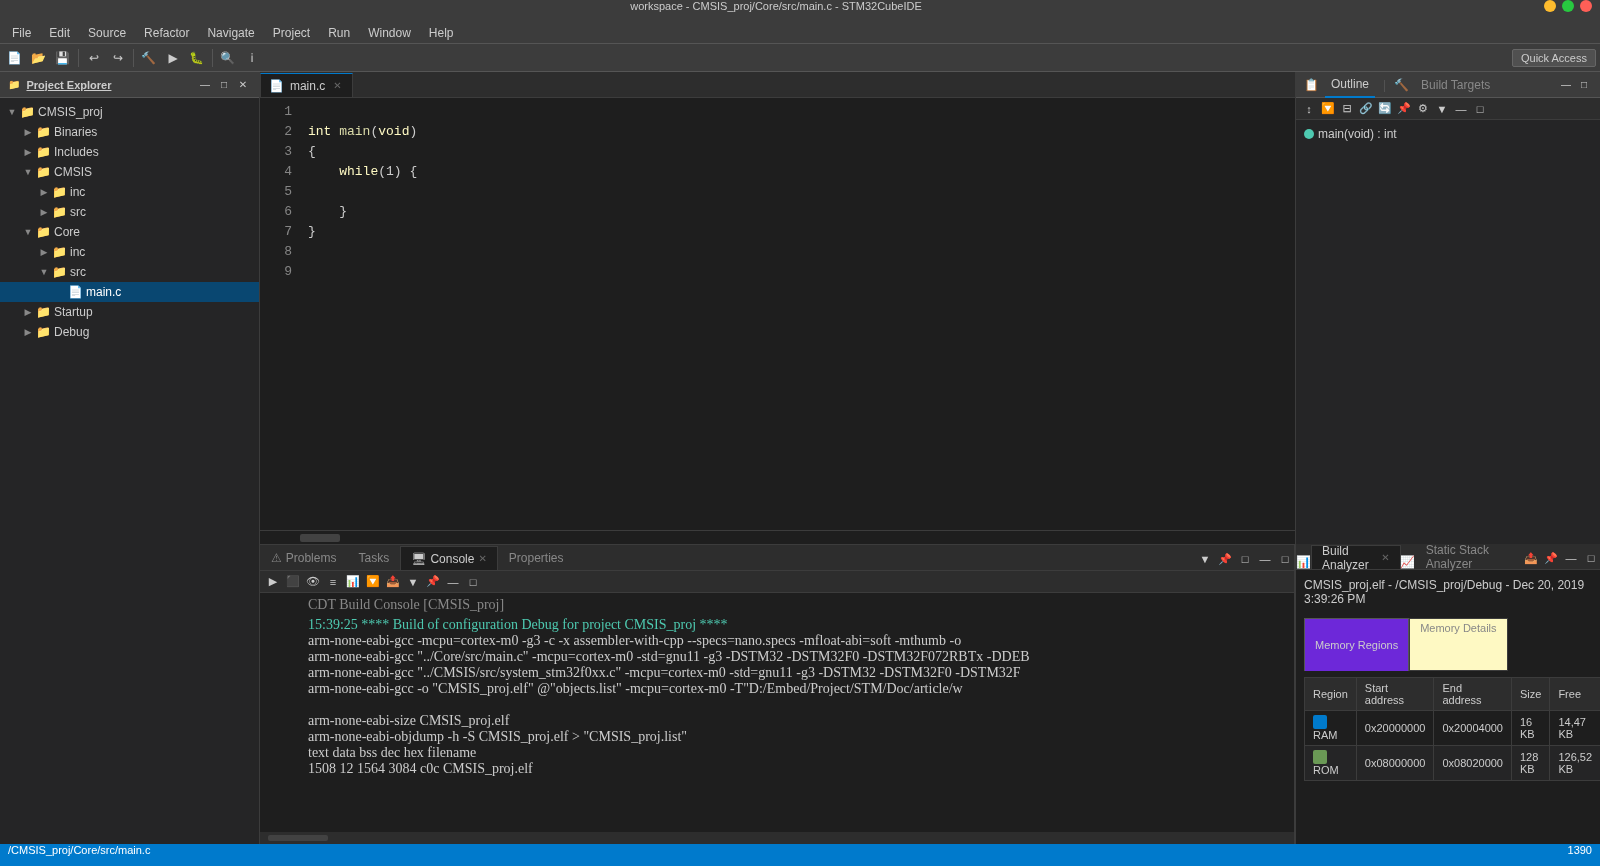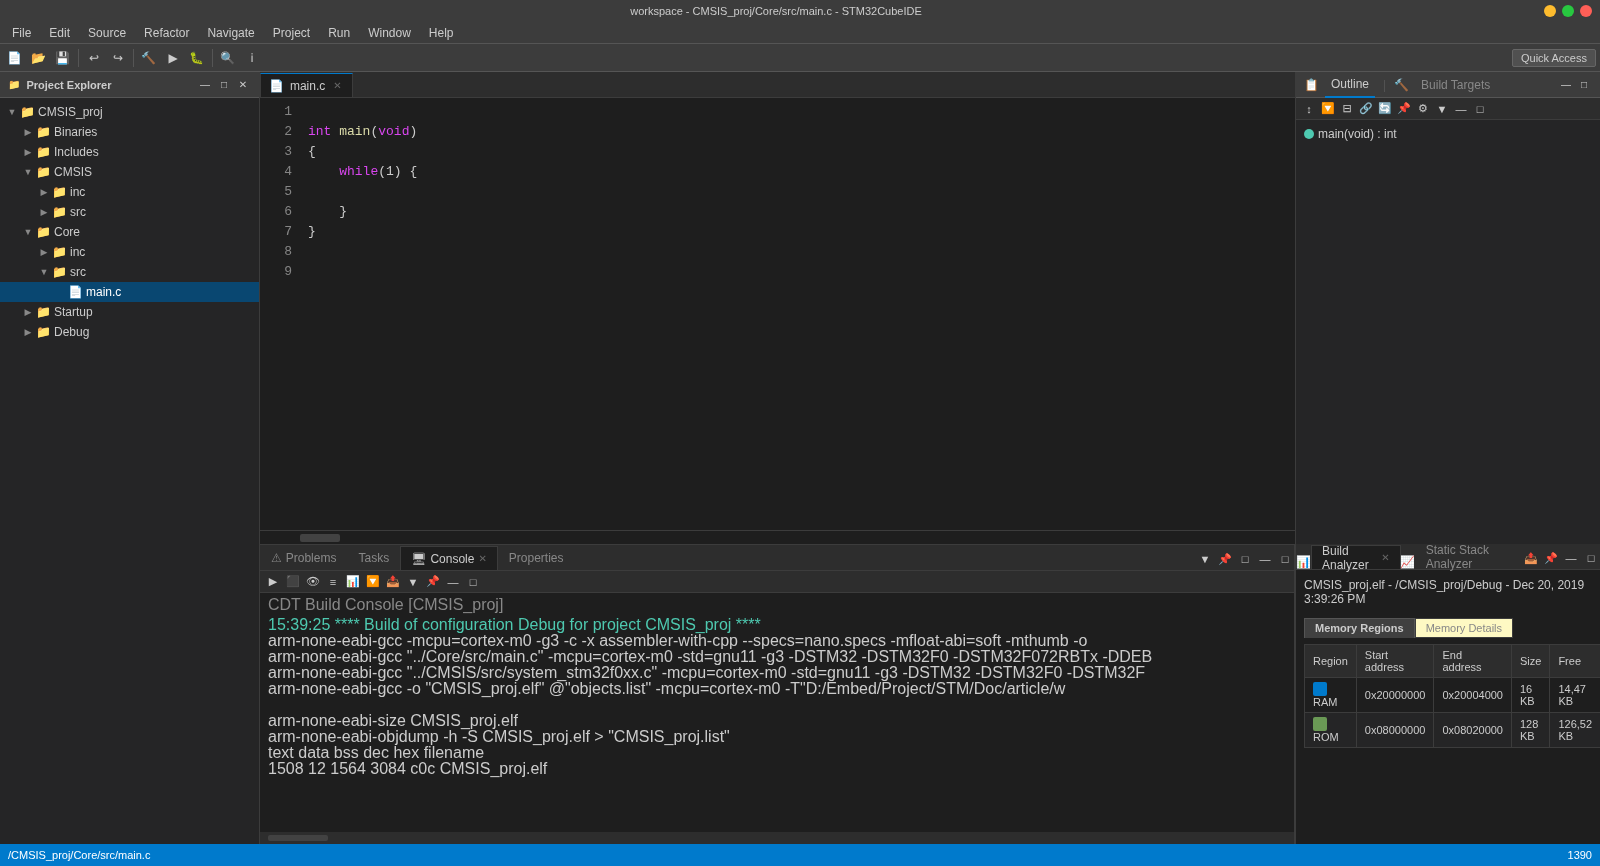--- a/index.html
+++ b/index.html
@@ -13,21 +13,21 @@
       overflow: hidden;
       display: flex;
       flex-direction: column;
     }
 
     
     #title-bar {
       background: #3c3c3c;
       height: 22px;
       display: flex;
-      align-items: center;
+      align-items: flex-start;
       padding: 0 8px;
       font-size: 11px;
       color: #cccccc;
       flex-shrink: 0;
     }
 
     
     #menu-bar {
       background: #3c3c3c;
       height: 22px;
@@ -103,21 +103,21 @@
       background: #3c3c3c;
       display: flex;
       align-items: center;
       padding: 0 8px;
       font-size: 11px;
       color: #cccccc;
       gap: 6px;
       border-bottom: 1px solid #555;
     }
     .panel-header-icon { font-size: 10px; cursor: pointer; }
-    .panel-header-title { flex: 1; font-weight: bold; }
+    .panel-header-title { flex: 1; font-weight: bold; text-decoration: underline; }
     .panel-header-controls { display: flex; gap: 3px; }
     .panel-control-btn {
       width: 16px; height: 16px;
       display: flex; align-items: center; justify-content: center;
       cursor: pointer; border-radius: 2px; font-size: 10px;
     }
     #tree-area { flex: 1; overflow-y: auto; padding: 4px 0; }
     .tree-item {
       display: flex;
       align-items: center;
@@ -206,21 +206,21 @@
       flex: 1;
       background: #1e1e1e;
       font-family: 'Courier New', monospace;
       font-size: 13px;
       line-height: 20px;
       padding: 4px 0 0 8px;
       overflow: hidden;
       color: #cccccc;
     }
     .code-line { height: 20px; white-space: pre; }
-    .kw { color: #d946ef; }
+    .kw { color: #fef9c3; }
     .fn-name { color: #dcdcaa; }
     .punc { color: #cccccc; }
 
     
     #editor-scrollbar {
       width: 14px;
       background: #1e1e1e;
       flex-shrink: 0;
     }
 
@@ -277,24 +277,25 @@
     .console-toolbar-btn {
       width: 18px; height: 18px;
       display: flex; align-items: center; justify-content: center;
       font-size: 11px; color: #cccccc; cursor: pointer;
       border-radius: 2px;
     }
     #console-content {
       flex: 1;
       overflow-y: auto;
       padding: 4px 8px;
-      font-family: Liberation Sans, sans-serif;
-      font-size: 16px;
+      font-family: Liberation Serif, serif;
+      font-size: 14px;
       color: #cccccc;
       line-height: 16px;
+      margin-left: 40px;
     }
     .console-title { color: #888; margin-bottom: 4px; }
     #console-scrollbar-h {
       height: 12px;
       background: #2d2d2d;
       flex-shrink: 0;
       display: flex;
       align-items: center;
     }
 
@@ -425,21 +426,20 @@
       border: 1px solid #3c3c3c;
       color: #cccccc;
     }
     #memory-table tr:nth-child(even) td { background: #252526; }
 
     
     #status-bar {
       height: 22px;
       background: #007acc;
       display: flex;
-      align-items: center;
       padding: 0 8px;
       font-size: 11px;
       color: #ffffff;
       flex-shrink: 0;
       gap: 16px;
     }
     .status-right { margin-left: auto; display: flex; gap: 16px; }
 
     
     ::-webkit-scrollbar { width: 8px; height: 8px; }
@@ -729,21 +729,21 @@
           <div class="right-toolbar-btn">📤</div>
           <div class="right-toolbar-btn">📌</div>
           <div class="right-toolbar-btn">—</div>
           <div class="right-toolbar-btn">□</div>
         </div>
       </div>
       <div id="build-content">
         <div id="build-title">CMSIS_proj.elf - /CMSIS_proj/Debug - Dec 20, 2019 3:39:26 PM</div>
 
         <div style="display:flex;gap:0;margin-bottom:6px;">
-          <div style="padding:3px 10px;background:#404040;border:1px solid #555;font-size:11px;color:#cccccc;cursor:pointer;border-bottom:none;font-weight:bold;">Memory Regions</div>
+          <div style="padding:20px 10px;background:#6d28d9;border:1px solid #555;font-size:11px;color:#cccccc;cursor:pointer;border-bottom:none;">Memory Regions</div>
           <div style="padding:3px 10px;background:#fef9c3;border:1px solid #3c3c3c;font-size:11px;color:#888;cursor:pointer;">Memory Details</div>
         </div>
         <table id="memory-table">
           <thead>
             <tr>
               <th>Region</th>
               <th>Start address</th>
               <th>End address</th>
               <th>Size</th>
               <th>Free</th>

